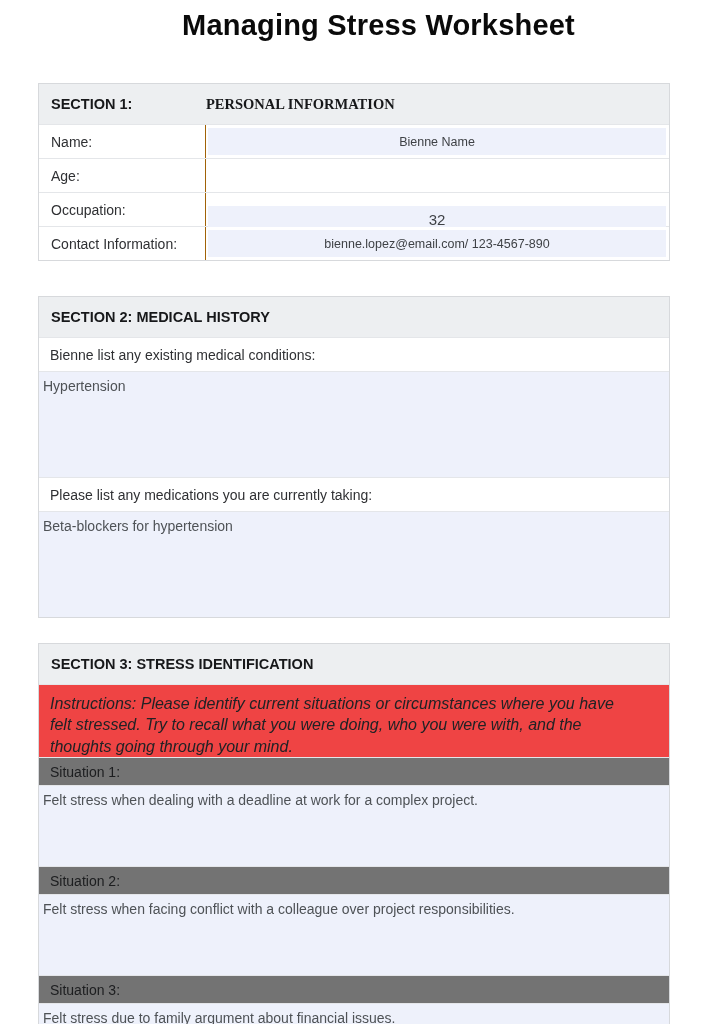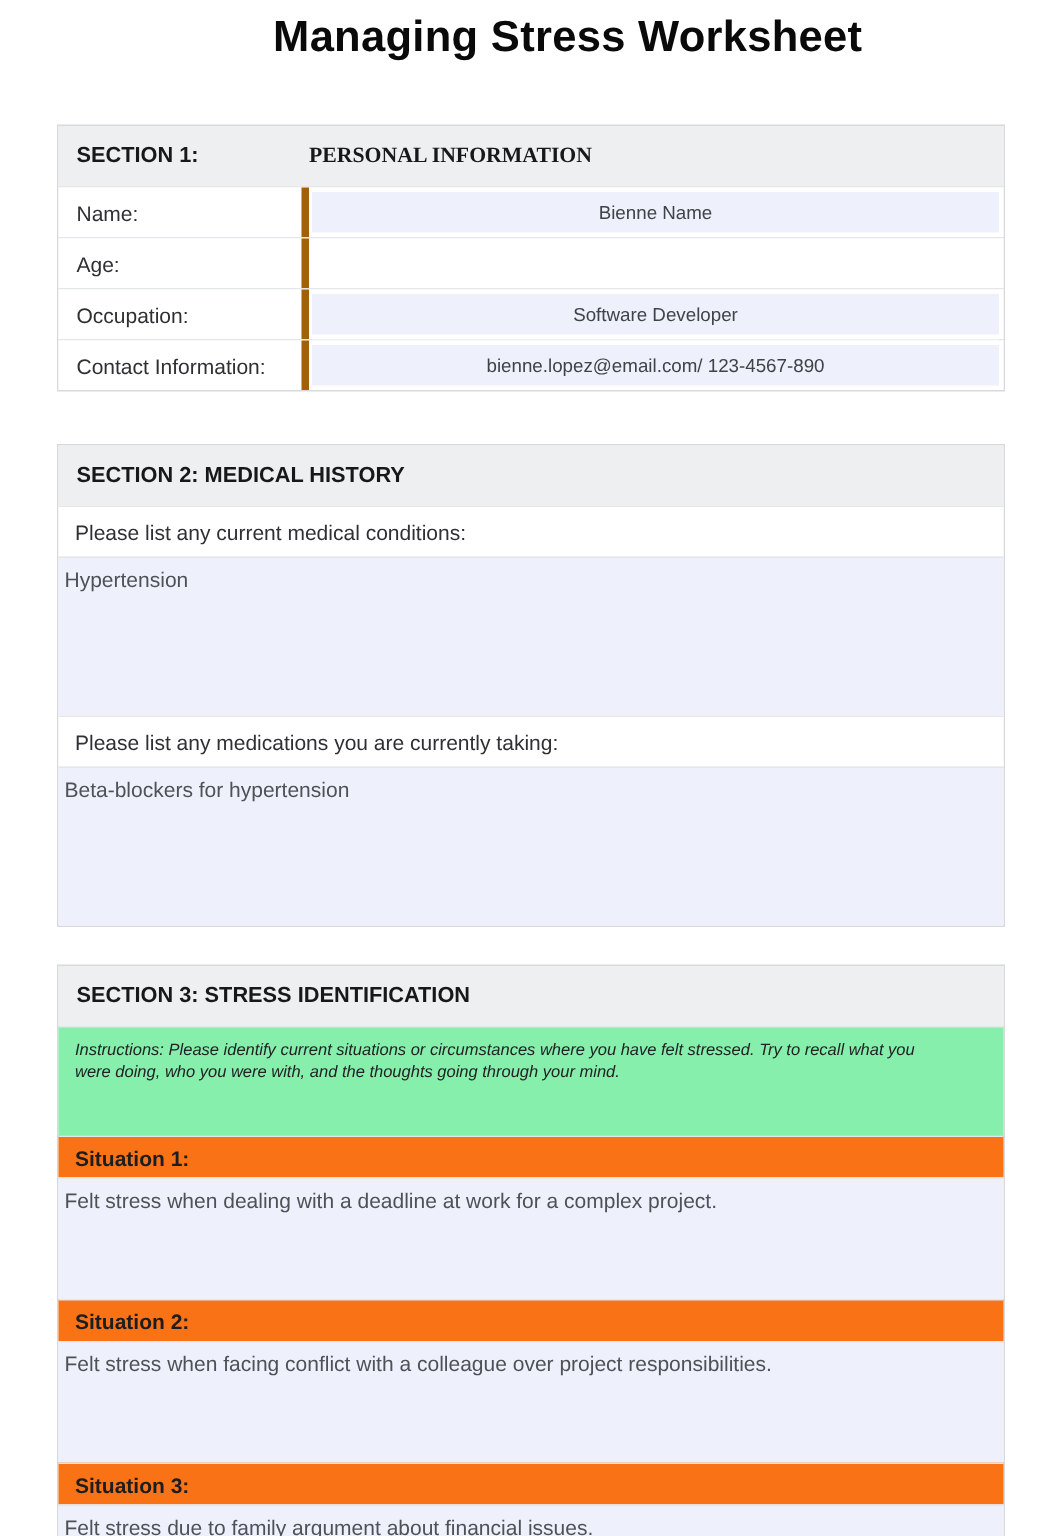--- a/index.html
+++ b/index.html
@@ -53,21 +53,21 @@
     display: flex;
     height: 34px;
     border-top: 1px solid #e4e6e9;
   }
   .p-label {
     width: 167px;
     flex: none;
     display: flex;
     align-items: center;
     padding-left: 12px;
-    border-right: 5px solid #a16207;
+    border-right: 1px solid #a16207;
     font-size: 14px;
     color: #2f3033;
     background: #ffffff;
   }
   .p-value { flex: 1; padding: 3px 3px 3px 2px; background: #ffffff; }
   .p-fill {
     background: #eef1fb;
     height: 100%;
     display: flex;
     align-items: center;
@@ -97,35 +97,35 @@
     cursor: text;
   }
   .ans-tall { height: 106px; }
   .ans-mid  { height: 81px; }
 
   .instructions {
     border-top: 1px solid #e4e6e9;
     height: 73px;
     padding: 8px 40px 8px 11px;
     font-style: italic;
-    font-size: 11px;
+    font-size: 16px;
     line-height: 1.33;
     color: #212225;
-    background: #86efac;
+    background: #ef4444;
   }
   .sit-label {
     height: 28px;
     display: flex;
     align-items: center;
     padding-left: 11px;
-    font-weight: bold;
+    font-weight: normal;
     font-size: 14px;
     color: #1c1d1f;
     border-top: 1px solid #e4e6e9;
-    background: #f97316;
+    background: #737373;
   }
 </style>
 </head>
 <body>
 
 <h1 class="page-title">Managing Stress Worksheet</h1>
 
 <div class="tbl tbl-1">
   <div class="sec-header">
     <span class="h-label">SECTION 1:</span>
@@ -141,37 +141,34 @@
 
   <div class="p-row">
     <div class="p-label">Age:</div>
     <div class="p-value">
       <div class="p-fill age">32</div>
     </div>
   </div>
 
   <div class="p-row">
     <div class="p-label">Occupation:</div>
-    <div class="p-value">
-      <div class="p-fill">Software Developer</div>
-    </div>
   </div>
 
   <div class="p-row">
     <div class="p-label">Contact Information:</div>
     <div class="p-value">
       <div class="p-fill">bienne.lopez@email.com/ 123-4567-890</div>
     </div>
   </div>
 </div>
 
 <div class="tbl tbl-2">
   <div class="sec-header single">SECTION 2: MEDICAL HISTORY</div>
 
-  <div class="prompt-row">Please list any current medical conditions:</div>
+  <div class="prompt-row">Bienne list any existing medical conditions:</div>
   <div class="answer-box ans-tall">Hypertension</div>
 
   <div class="prompt-row">Please list any medications you are currently taking:</div>
   <div class="answer-box ans-tall">Beta-blockers for hypertension</div>
 </div>
 
 <div class="tbl tbl-3">
   <div class="sec-header single">SECTION 3: STRESS IDENTIFICATION</div>
 
   <div class="instructions">Instructions: Please identify current situations or circumstances where you have felt stressed. Try to recall what you were doing, who you were with, and the thoughts going through your mind.</div>

